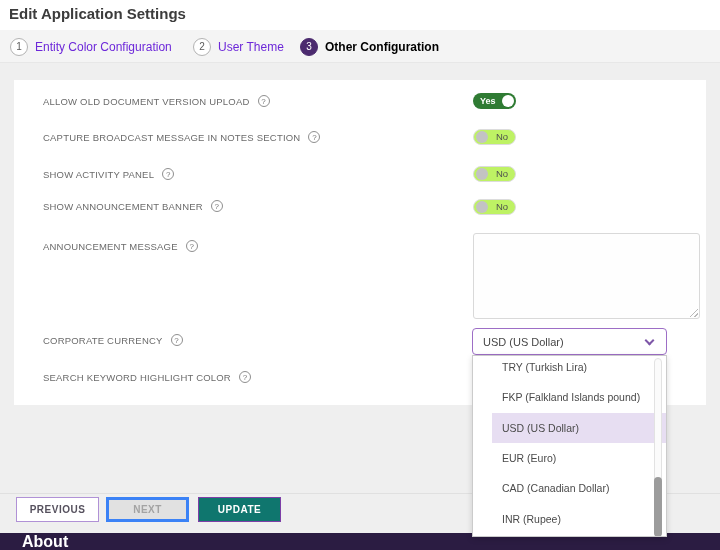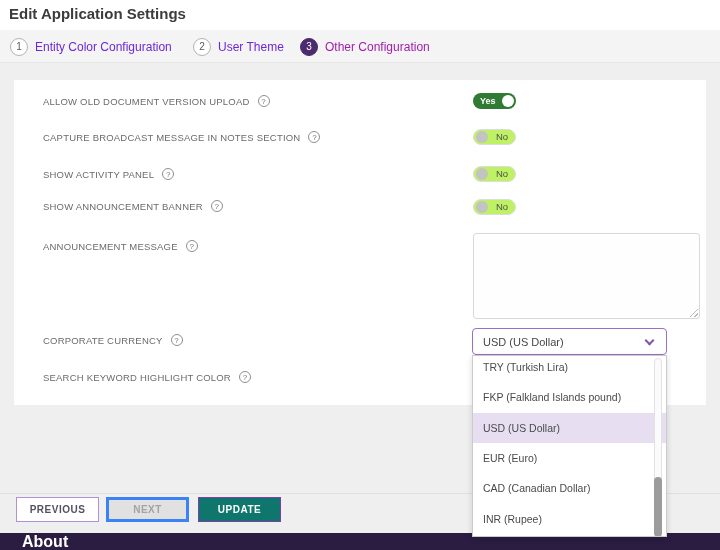--- a/index.html
+++ b/index.html
@@ -12,21 +12,21 @@
   .page-title { position:absolute; left:9px; top:5px; font-size:15px; font-weight:600; color:#3c3c3c; }
 
   
   .stepper { position:absolute; left:0; top:30px; width:720px; height:33px; background:#f4f4f4; border-bottom:1px solid #e7e7e7; }
   .step { position:absolute; top:0; height:33px; display:flex; align-items:center; gap:7px; cursor:pointer; }
   .step1 { left:10px; } .step2 { left:193px; } .step3 { left:300px; }
   .step-circle { width:18px; height:18px; border-radius:50%; border:1px solid #b3b3b3; background:#fff; color:#5a5a5a;
                  font-size:10px; display:flex; align-items:center; justify-content:center; }
   .step.active .step-circle { background:#4b2a6e; border-color:#4b2a6e; color:#fff; }
   .step-label { font-size:12px; color:#6d28d9; }
-  .step.active .step-label { color:#a21caf; font-weight:400; }
+  .step.active .step-label { color:#000000; font-weight:700; }
 
   
   .content-bg { position:absolute; left:0; top:63px; width:720px; height:430px; background:#efefef; }
   .card { position:absolute; left:14px; top:80px; width:692px; height:325px; background:#fff; }
 
   
   .row-label { position:absolute; left:29px; display:flex; align-items:center; gap:8px; }
   .row-label .lbl { font-size:9.5px; letter-spacing:.2px; color:#6b6b6b; text-transform:uppercase; white-space:nowrap; }
   .help { width:12px; height:12px; border-radius:50%; border:1px solid #8f8f8f; color:#757575; font-size:8px;
           display:flex; align-items:center; justify-content:center; flex:0 0 auto; cursor:pointer; }
@@ -51,21 +51,21 @@
 
   
   .currency-select { position:absolute; left:458px; top:248px; width:195px; height:27px; background:#fff;
                      border:1.5px solid #9d6ec6; border-radius:4px; cursor:pointer; }
   .currency-select .sel-text { position:absolute; left:10px; top:50%; transform:translateY(-50%); font-size:11px; color:#474747; }
   .chev { position:absolute; right:13px; top:8px; width:7px; height:7px; border-right:2px solid #7e57a8;
           border-bottom:2px solid #7e57a8; transform:rotate(45deg); }
 
   
   .dropdown { position:absolute; left:472px; top:355px; width:195px; height:182px; background:#fff;
-              border:1px solid #cbcbcb; box-shadow:0 2px 6px rgba(0,0,0,.15); overflow:hidden; z-index:20; }
+              border:1px solid #cbcbcb; box-shadow:0 2px 6px rgba(0,0,0,.15); overflow:hidden; z-index:20;padding-left:19px; }
   .dd-item { height:30.3px; display:flex; align-items:center; padding-left:10px; font-size:10.5px; color:#4a4a4a; cursor:pointer; }
   .dd-item:first-child { margin-top:-4px; }
   .dd-item.highlight { background:#e7def2; }
   .dd-scroll { position:absolute; top:2px; right:4px; width:8px; height:176px; border-radius:4px;
                background:#fbfbfb; border:1px solid #e2e2e2; }
   .dd-thumb { position:absolute; left:-1px; top:118px; width:8px; height:60px; border-radius:4px; background:#9c9c9c; cursor:grab; }
 
   
   .btnbar { position:absolute; left:0; top:493px; width:720px; height:40px; background:#efefef; border-top:1px solid #e0e0e0; }
   .btn { position:absolute; top:3px; height:25px; width:83px; border-radius:0; font-size:10px; letter-spacing:.5px;

